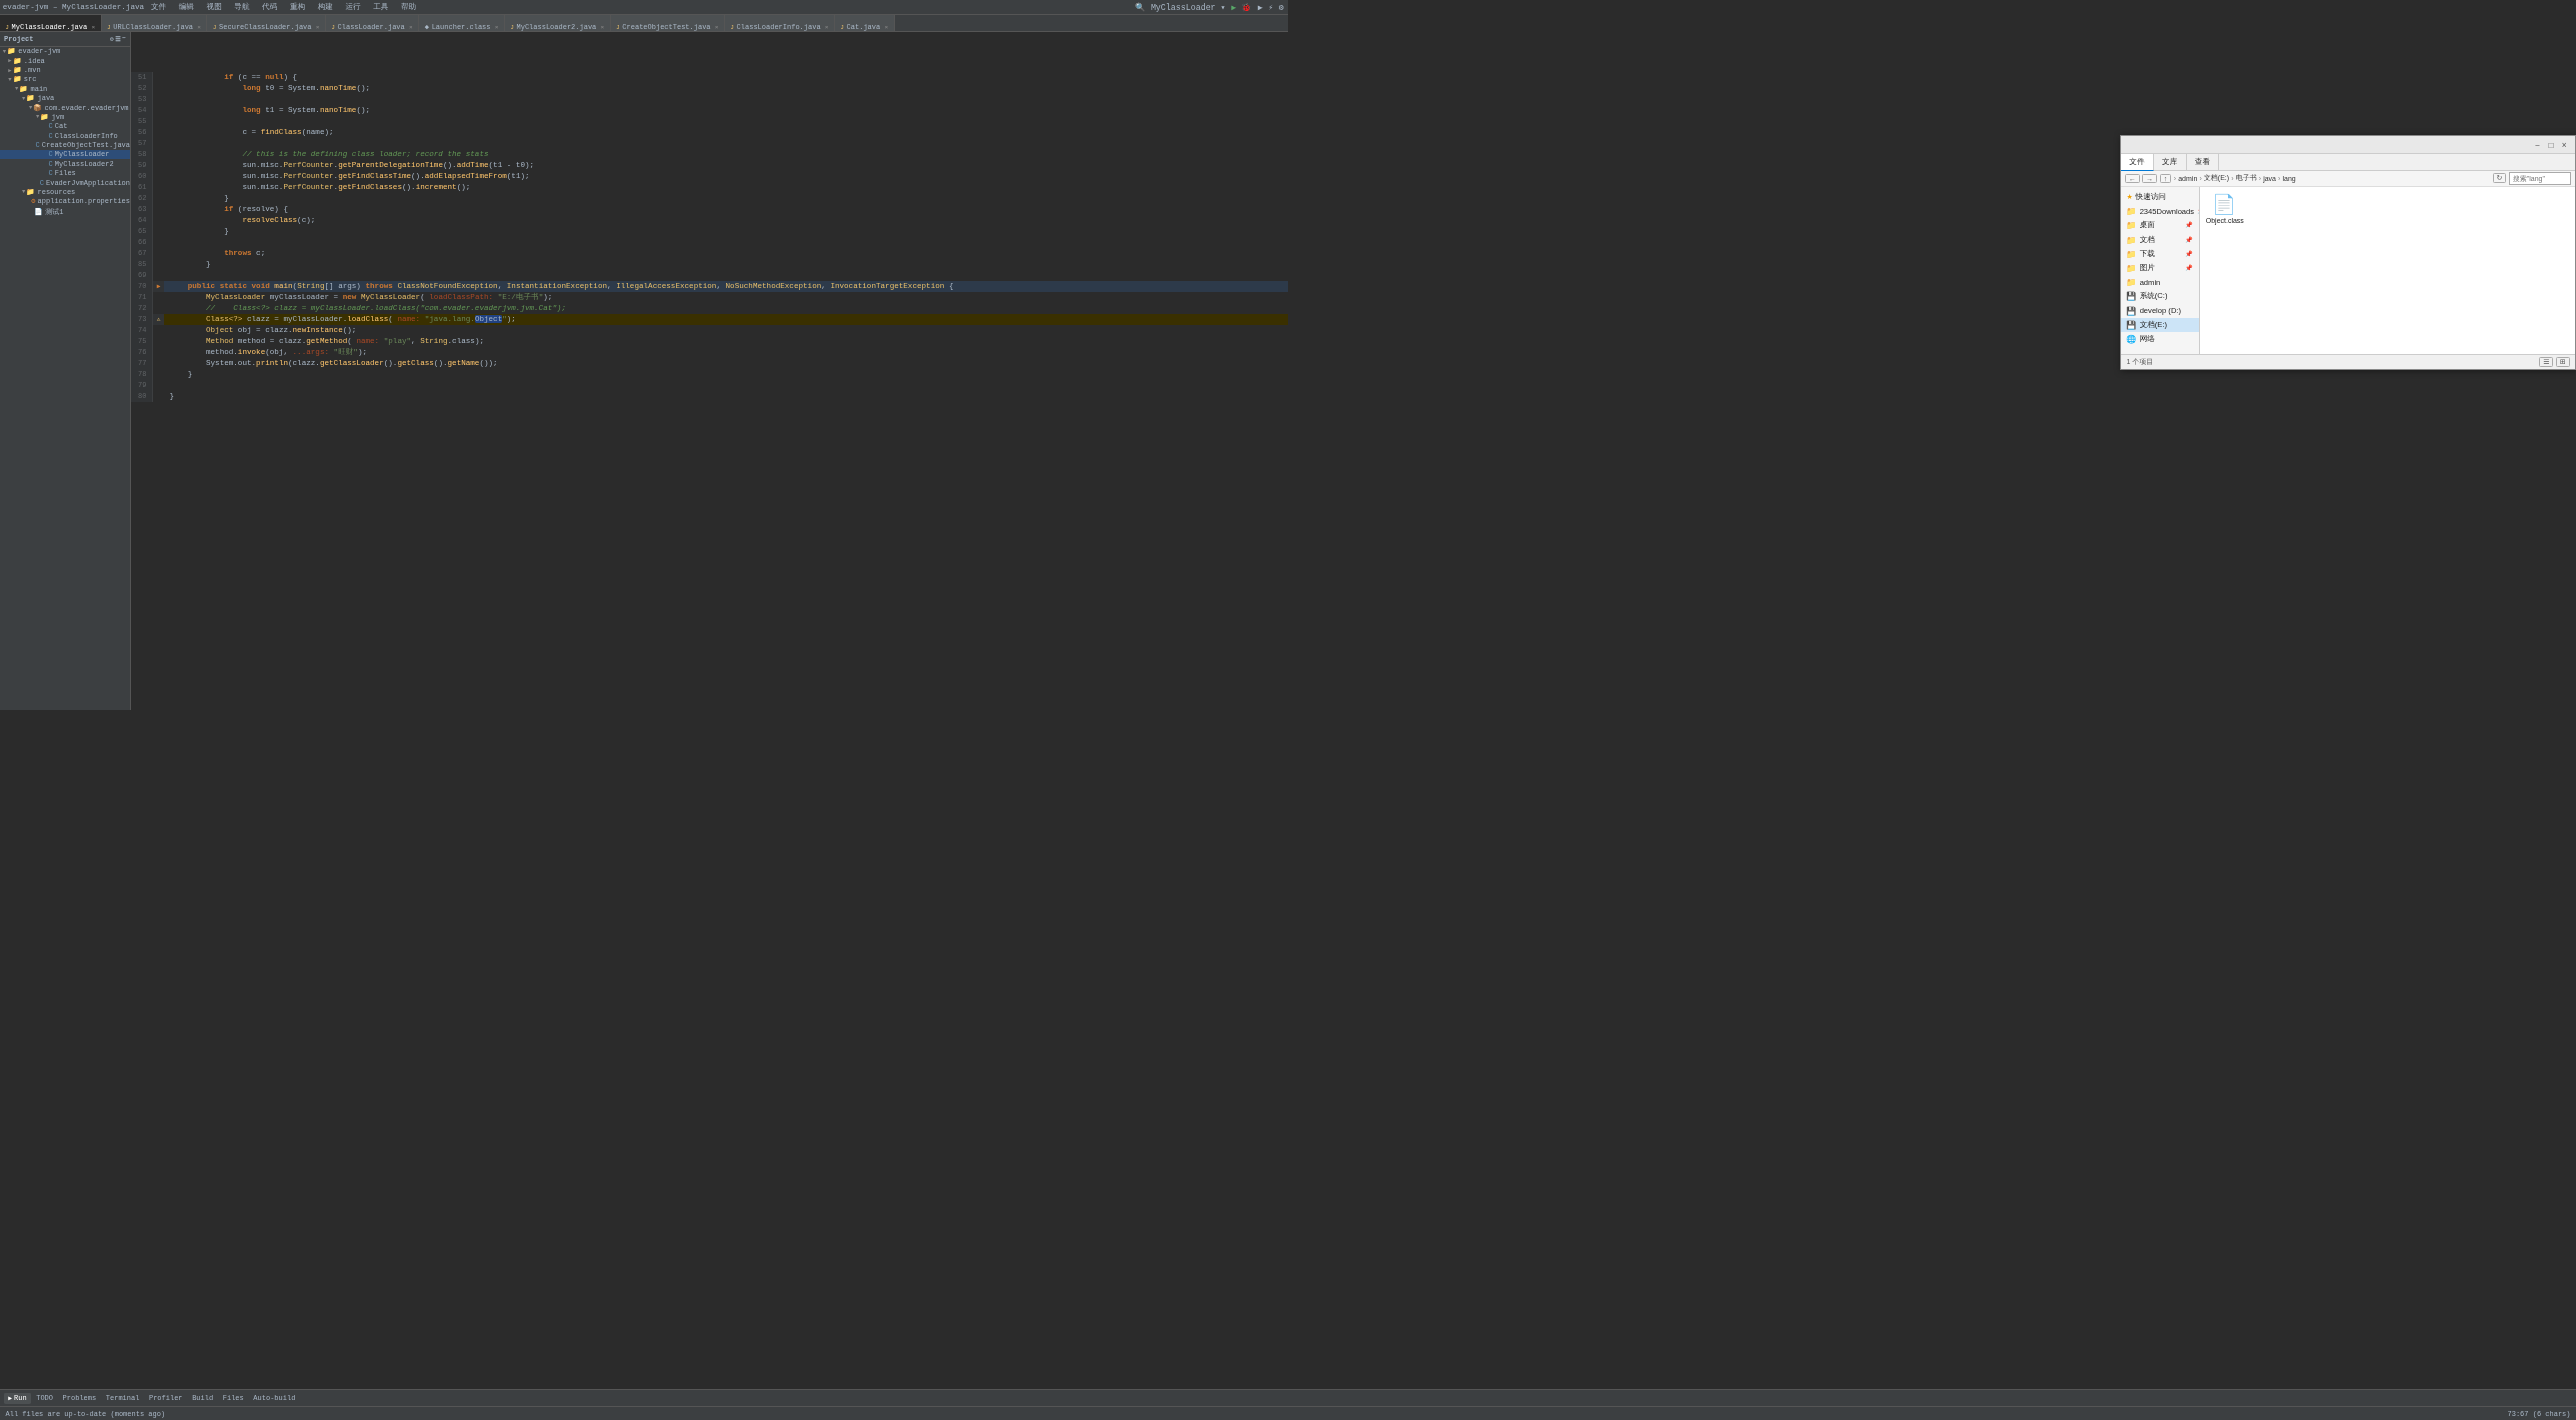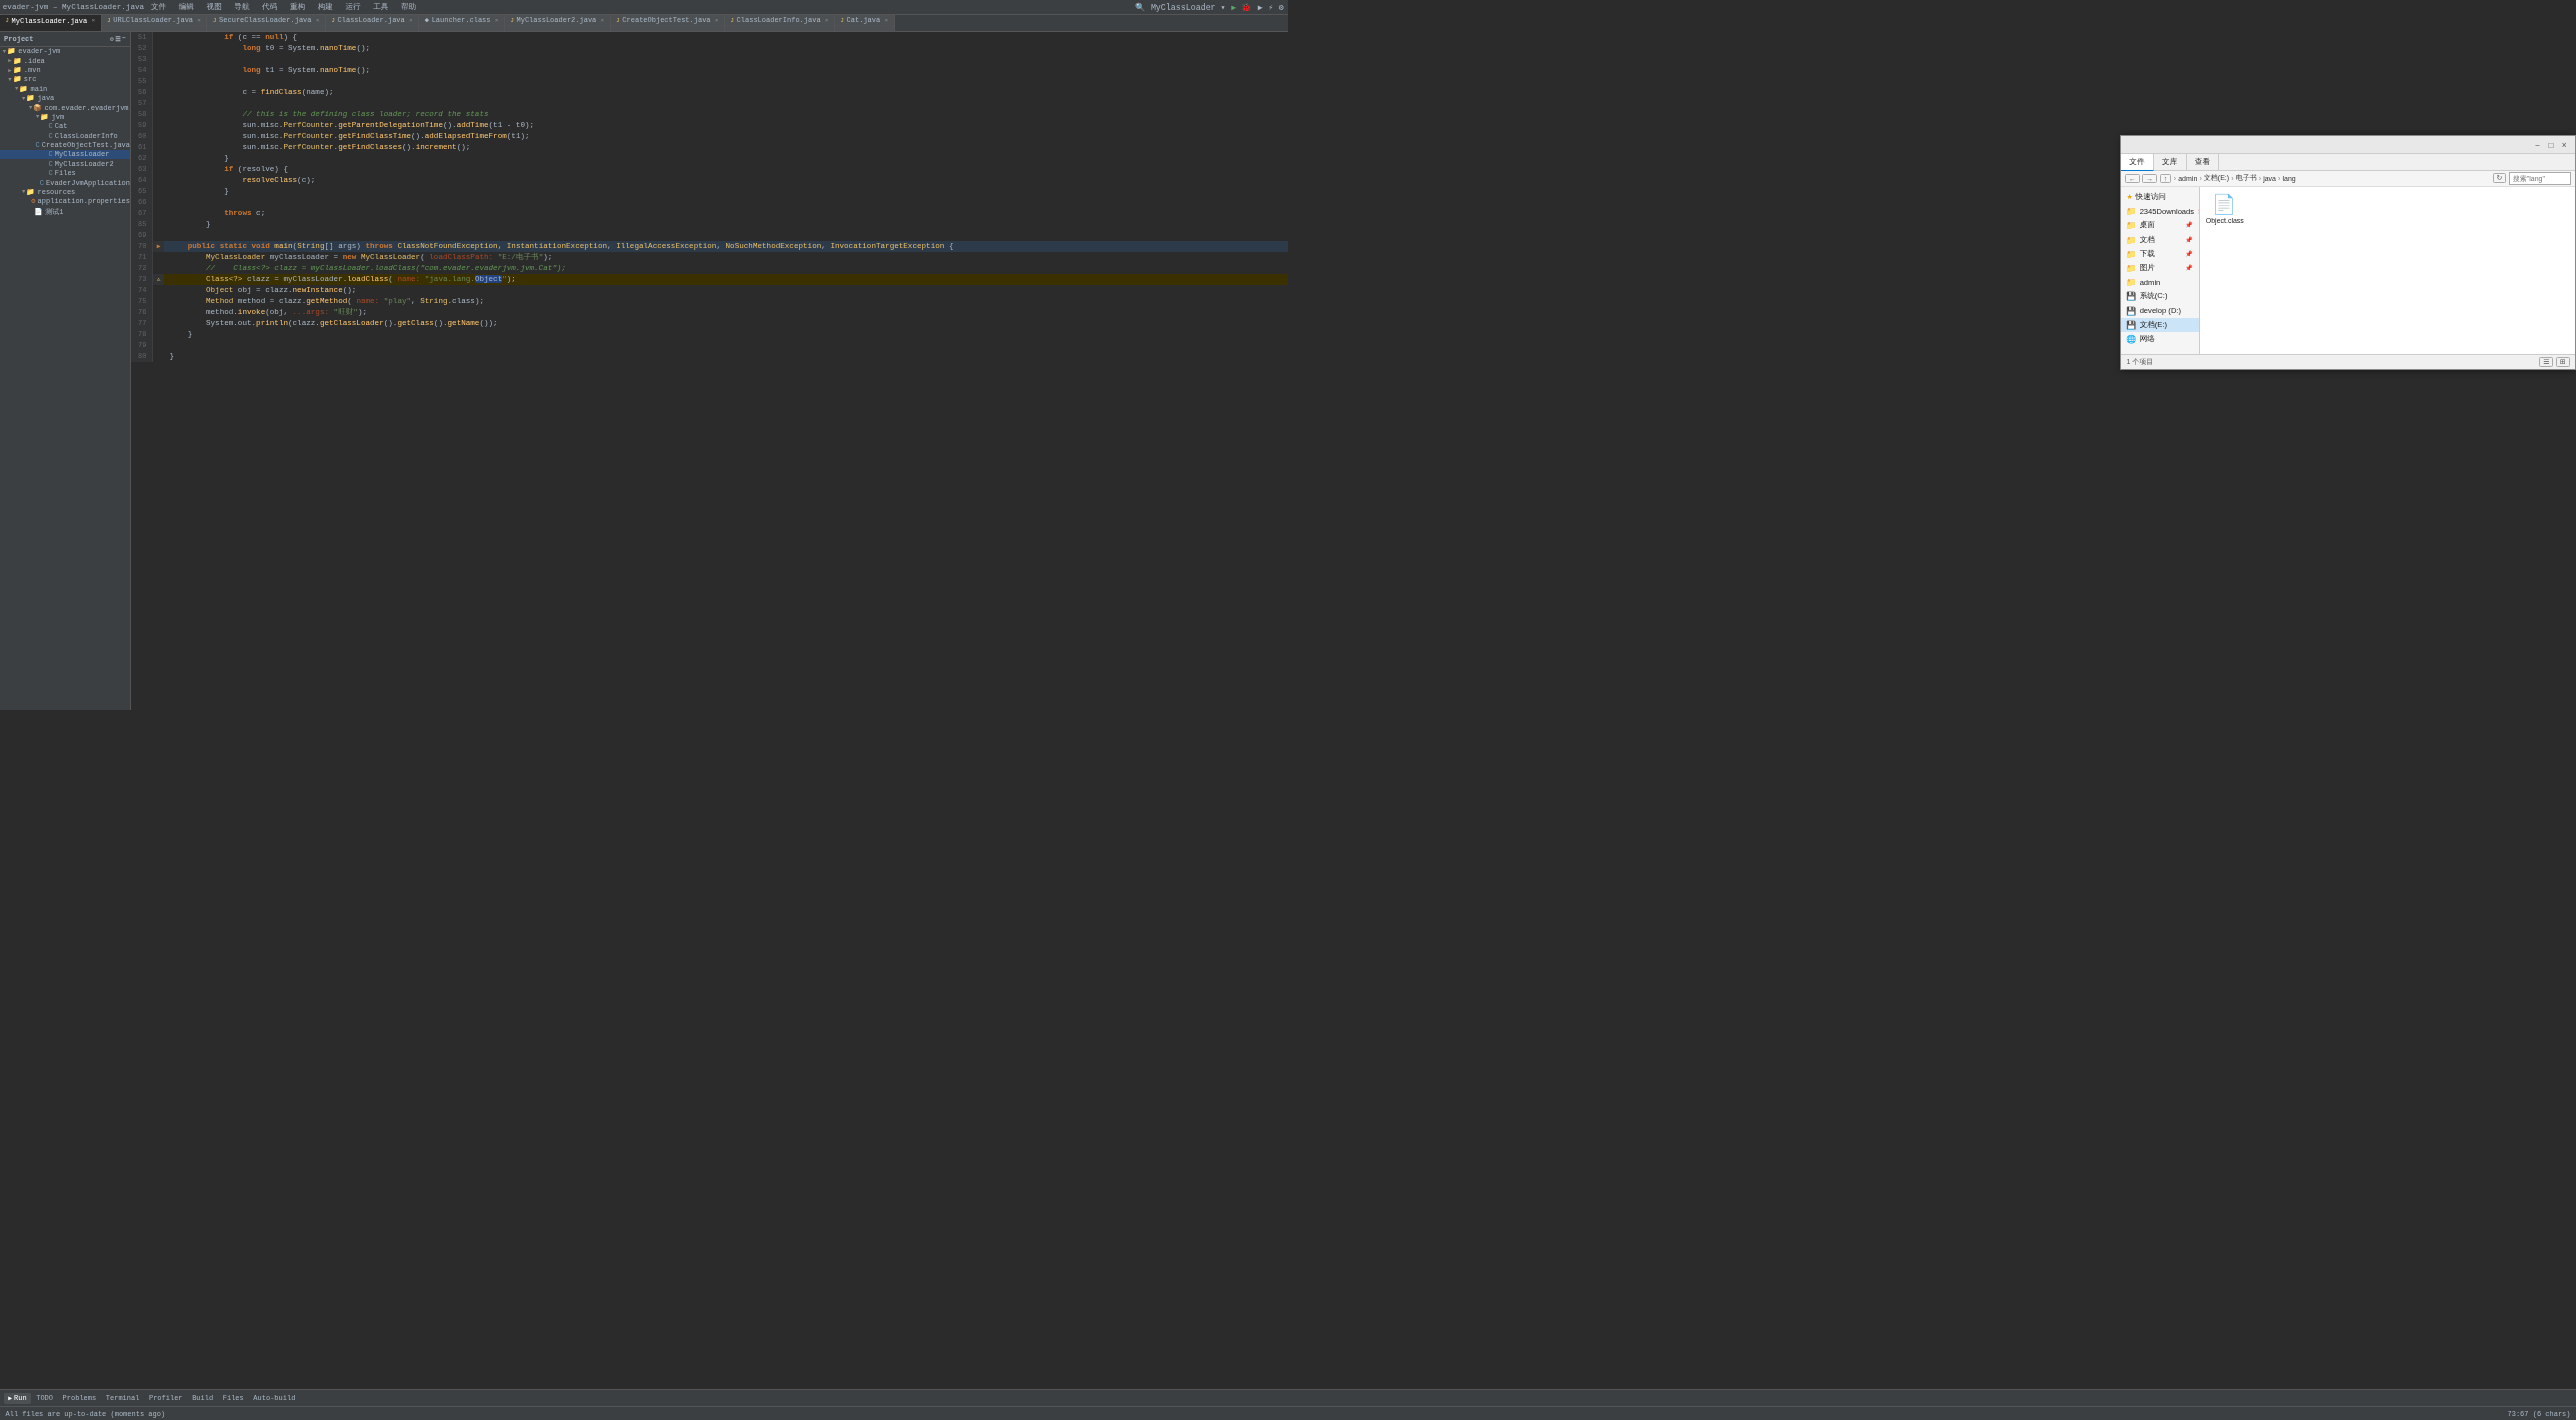--- a/index.html
+++ b/index.html
@@ -54,21 +54,21 @@
     .file-tabs {
       display: flex;
       background: #3c3f41;
       border-bottom: 0.7px solid #555;
       height: 16.6px;
       align-items: flex-end;
       overflow: hidden;
     }
     .file-tab {
       display: flex;
-      align-items: center;
+      align-items: flex-end;
       padding: 0 5.5px;
       height: 21px;
       font-size: 7px;
       color: #a9b7c6;
       background: #4c5052;
       border-right: 0.7px solid #555;
       cursor: pointer;
       white-space: nowrap;
       gap: 2.8px;
     }
@@ -719,21 +719,21 @@
       <div class="tree-item">
         <span class="tree-indent" style="width:8.3px"></span>
         <span class="tree-icon" style="color:#9876aa">f</span>
         <span>loadClassPath: String</span>
       </div>
     </div>
   </div>
 
   <div class="code-area">
 
-    <div class="code-editor" style="height: calc(100% - 152px);">
+    <div class="code-editor" style="height: calc(100% - 152px); margin-top: 40px;">
       <div class="code-lines">
 
         <div class="code-line">
           <div class="line-num">51</div>
           <div class="line-gutter"></div>
           <div class="line-content"><span class="paren">            </span><span class="kw">if</span> (c == <span class="kw">null</span>) {</div>
         </div>
 
         <div class="code-line">
           <div class="line-num">52</div>

